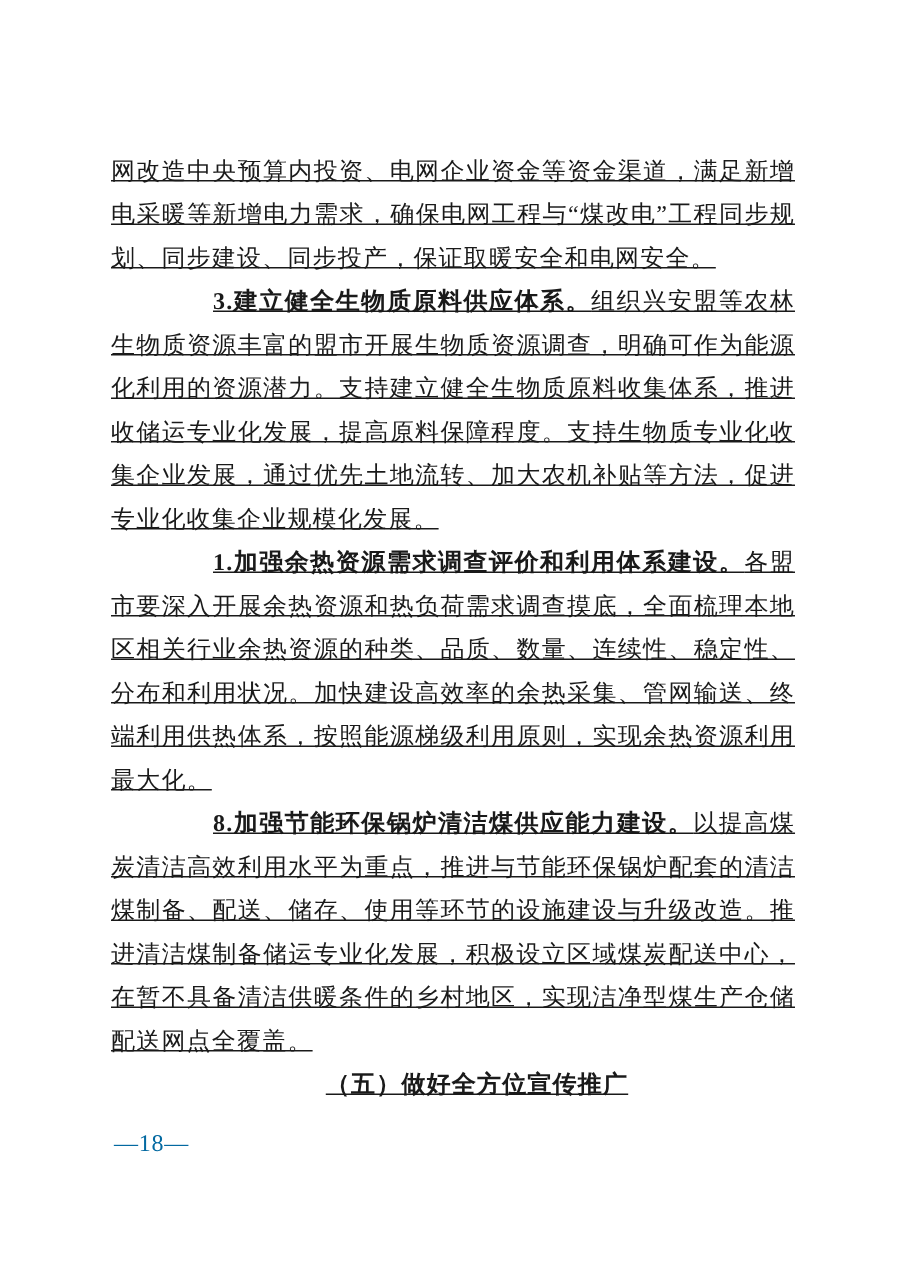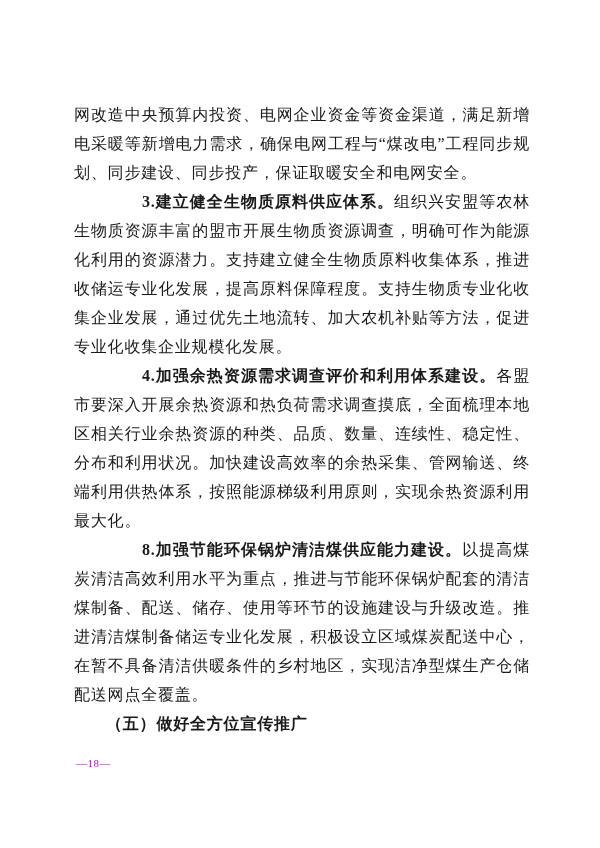--- a/index.html
+++ b/index.html
@@ -14,20 +14,21 @@
     background: #ffffff;
     overflow: hidden;
     font-family: "Liberation Serif", "DejaVu Serif", serif;
     color: #1a1a1a;
   }
   .content {
     position: absolute;
     left: 74px;
     top: 100px;
     width: 456px;
+    text-decoration: underline;
   }
   .para {
     margin: 0;
     font-size: 16px;
     line-height: 29px;
     letter-spacing: 0.8px;
     text-align: justify;
     text-justify: inter-ideograph;
   }
   .para.indent {
@@ -37,42 +38,43 @@
     font-weight: bold;
     margin-left: 36px;
   }
   .section-heading {
     margin: 0;
     font-size: 16px;
     line-height: 29px;
     letter-spacing: 0.8px;
     font-weight: bold;
     text-indent: 2em;
+    text-align: center;
   }
   .page-number {
     position: absolute;
     left: 76px;
     top: 752px;
-    font-size: 11px;
+    font-size: 16px;
     line-height: 22px;
     letter-spacing: 0.5px;
-    color: #a21caf;
+    color: #0369a1;
   }
 </style>
 </head>
 <body>
 
 <div class="page">
   <div class="content">
 
     <p class="para"><span>网改造中央预算内投资、电网企业资金等资金渠道，满足新增电采暖等新增电力需求，确保电网工程与“煤改电”工程同步规划、同步建设、同步投产，保证取暖安全和电网安全。</span></p>
 
     <p class="para indent"><span class="lead">3.建立健全生物质原料供应体系。</span><span>组织兴安盟等农林生物质资源丰富的盟市开展生物质资源调查，明确可作为能源化利用的资源潜力。支持建立健全生物质原料收集体系，推进收储运专业化发展，提高原料保障程度。支持生物质专业化收集企业发展，通过优先土地流转、加大农机补贴等方法，促进专业化收集企业规模化发展。</span></p>
 
-    <p class="para indent"><span class="lead">4.加强余热资源需求调查评价和利用体系建设。</span><span>各盟市要深入开展余热资源和热负荷需求调查摸底，全面梳理本地区相关行业余热资源的种类、品质、数量、连续性、稳定性、分布和利用状况。加快建设高效率的余热采集、管网输送、终端利用供热体系，按照能源梯级利用原则，实现余热资源利用最大化。</span></p>
+    <p class="para indent"><span class="lead">1.加强余热资源需求调查评价和利用体系建设。</span><span>各盟市要深入开展余热资源和热负荷需求调查摸底，全面梳理本地区相关行业余热资源的种类、品质、数量、连续性、稳定性、分布和利用状况。加快建设高效率的余热采集、管网输送、终端利用供热体系，按照能源梯级利用原则，实现余热资源利用最大化。</span></p>
 
     <p class="para indent"><span class="lead">8.加强节能环保锅炉清洁煤供应能力建设。</span><span>以提高煤炭清洁高效利用水平为重点，推进与节能环保锅炉配套的清洁煤制备、配送、储存、使用等环节的设施建设与升级改造。推进清洁煤制备储运专业化发展，积极设立区域煤炭配送中心，在暂不具备清洁供暖条件的乡村地区，实现洁净型煤生产仓储配送网点全覆盖。</span></p>
 
     <p class="section-heading">（五）做好全方位宣传推广</p>
 
   </div>
 
   <div class="page-number">—18—</div>
 </div>
 

